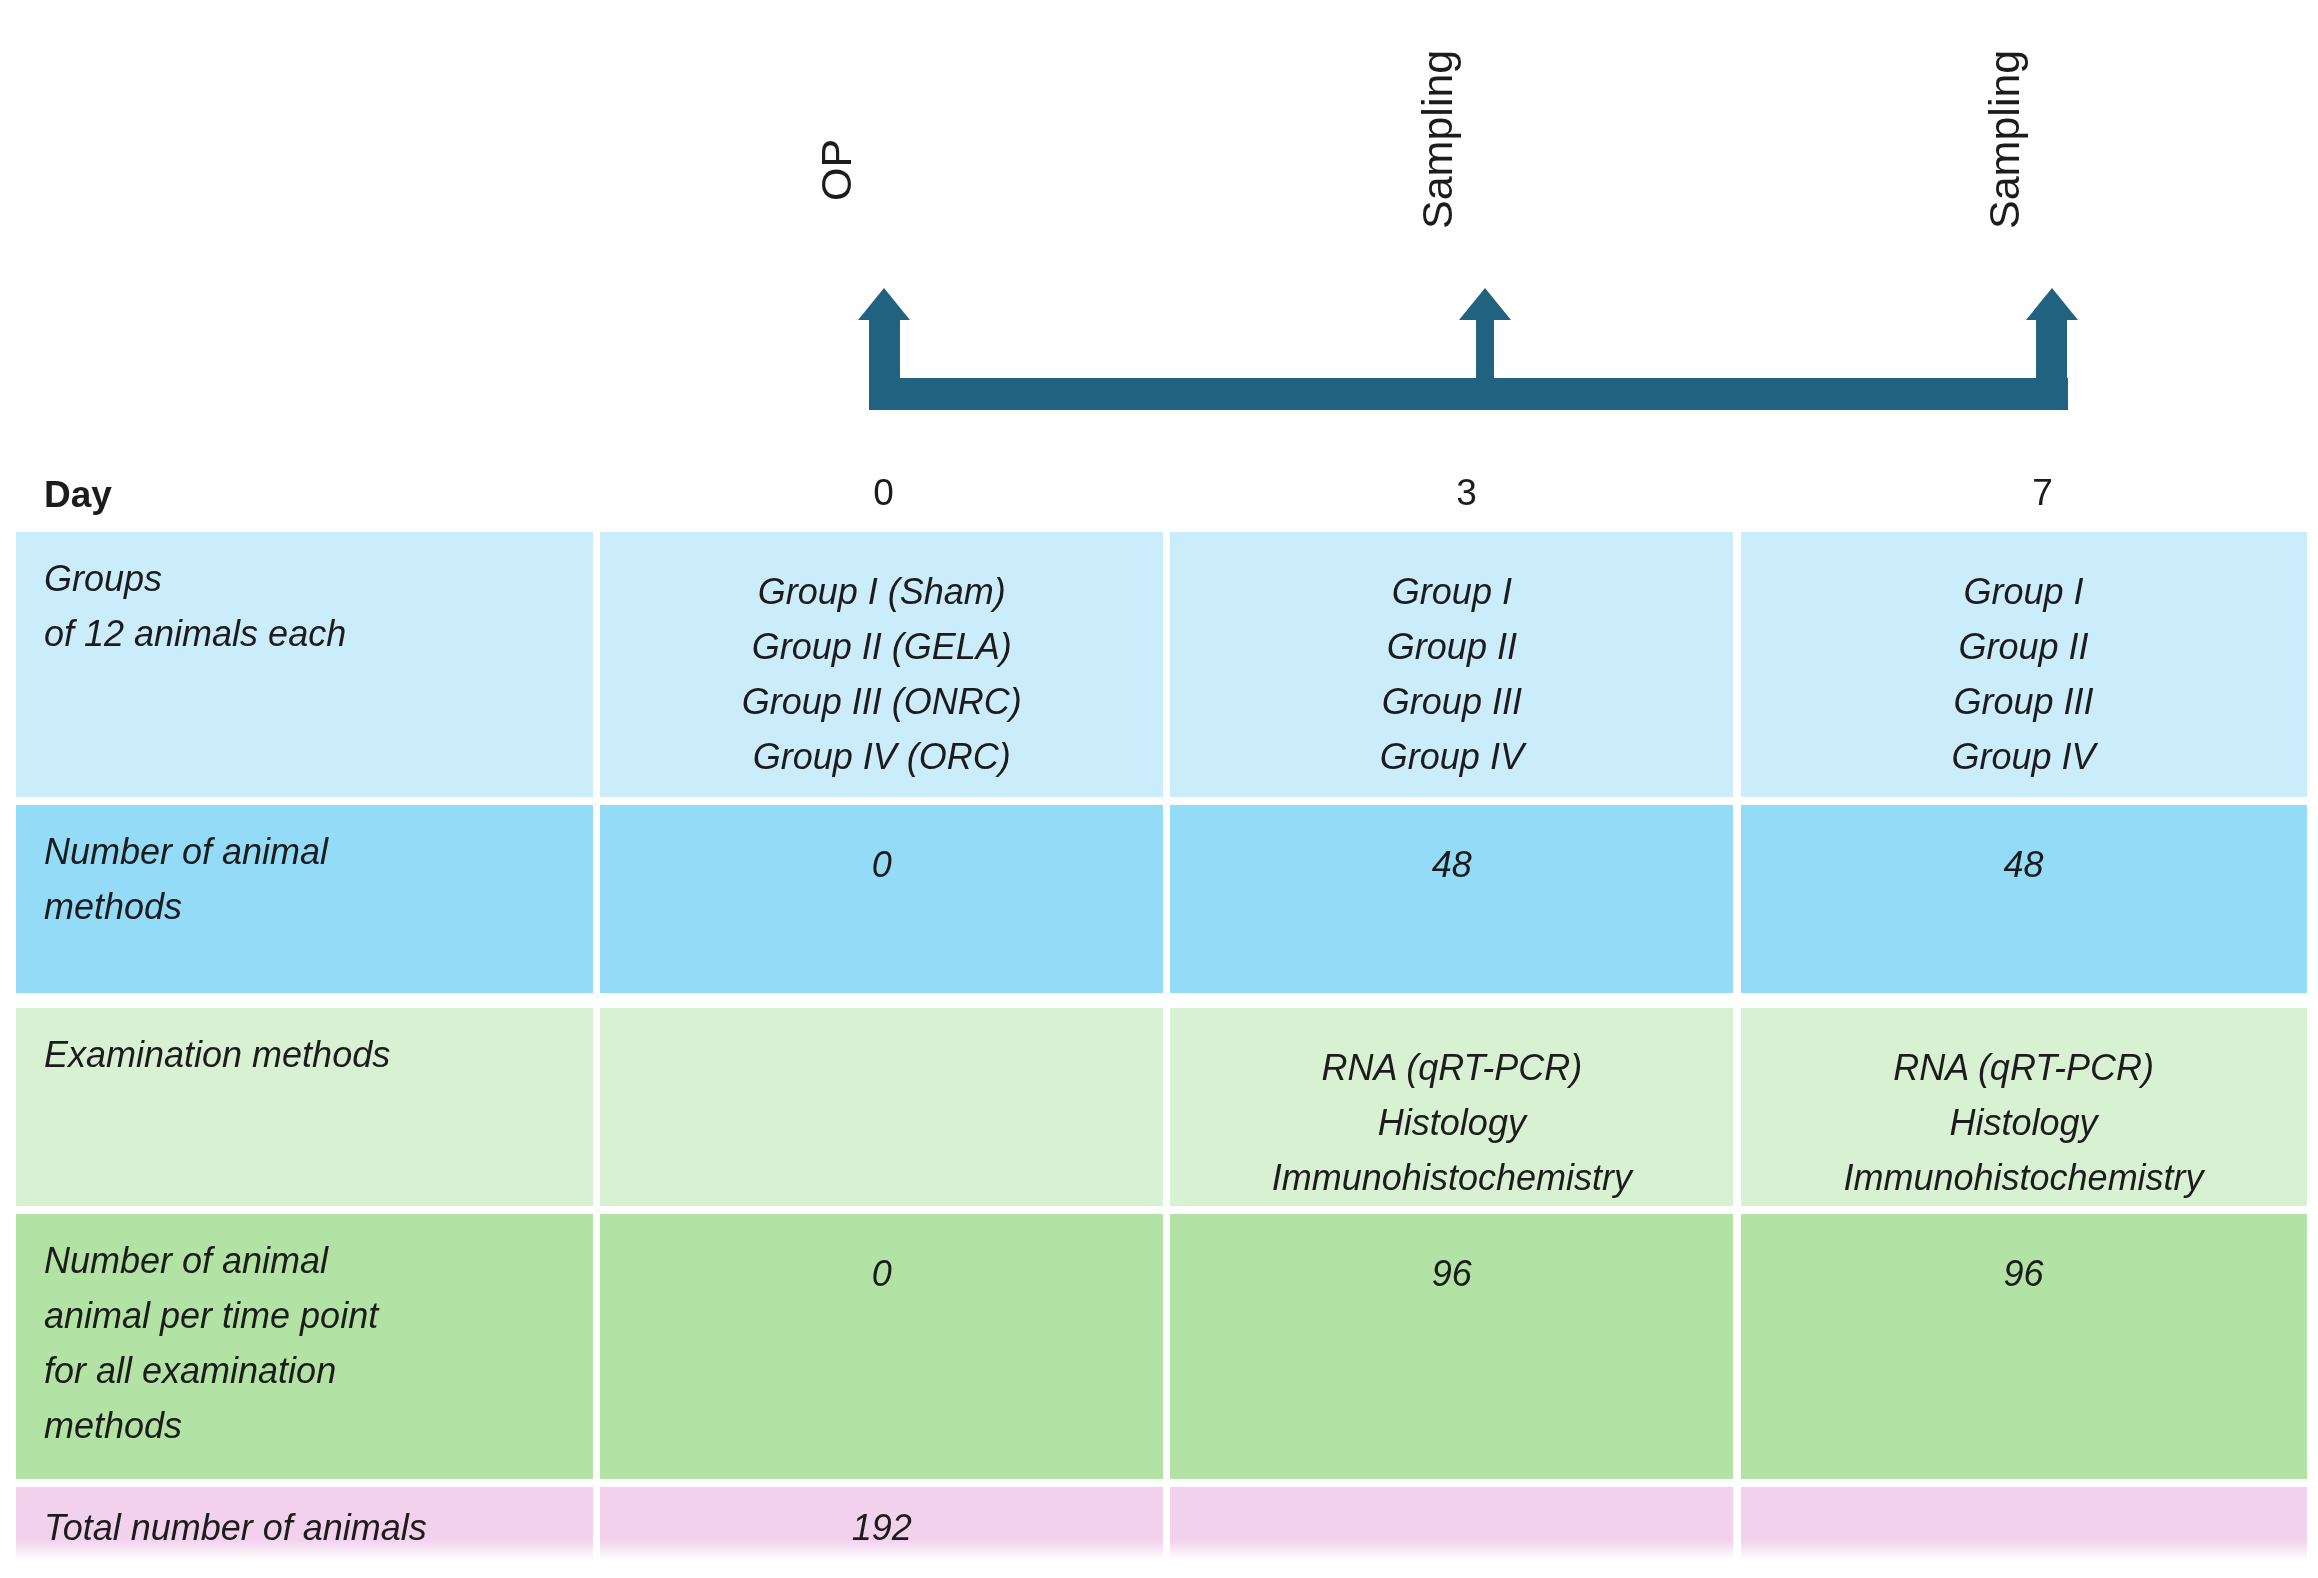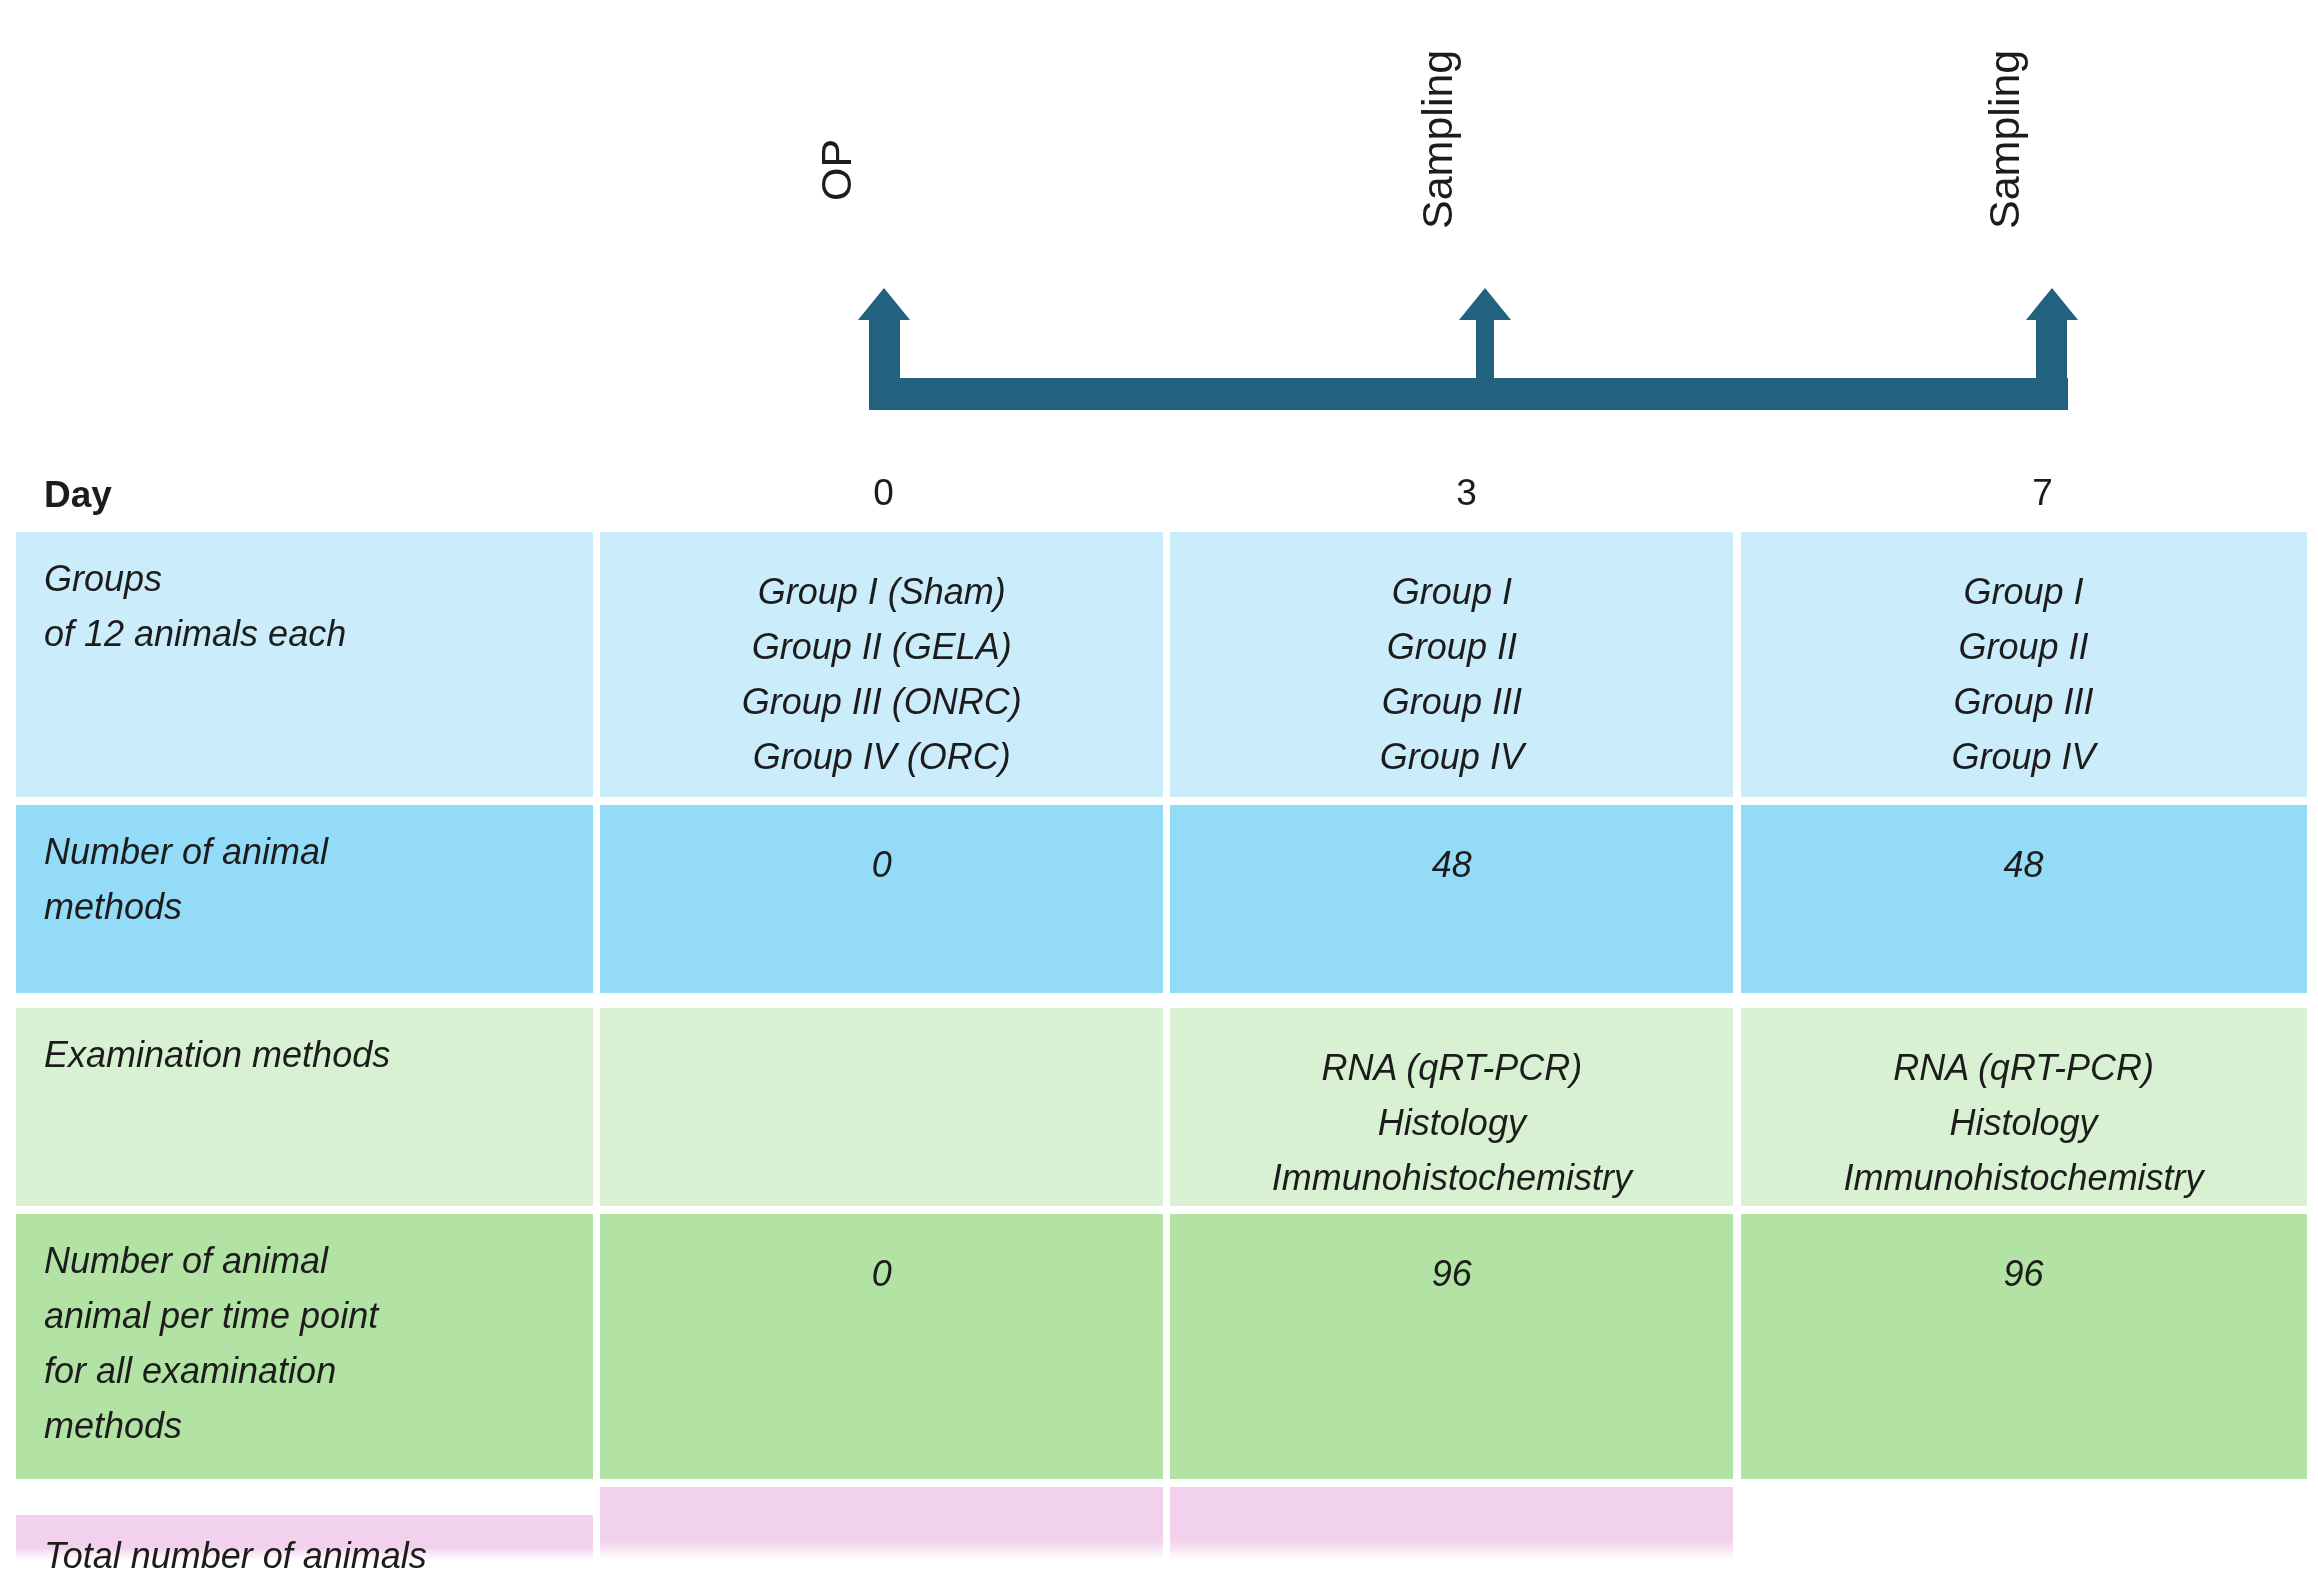--- a/index.html
+++ b/index.html
@@ -33,21 +33,21 @@
     gap:8px 7.2px;
   }
   .cell { font-size:36px; line-height:55px;font-style:italic; }
   .c-label { text-align:left; padding:19px 16px 0 28px; box-sizing:border-box; }
   .c-center { text-align:center; padding-top:32px; box-sizing:border-box; }
   .r1 { background:#cbecfb; }
   .r2 { background:#94dbf8; }
   .r3 { background:#d9f1d3;margin-top:7px; }
   .r4 { background:#b2e3a4; }
   .r5 { background:linear-gradient(180deg,#f2d1ed 0%,#f2d1ed 72%,rgba(242,209,237,0) 100%); }
-  .r5.c-label { padding-top:12.7px;margin-top:28px; }
+  .r5.c-label { padding-top:12.7px; }
   .r5.c-center { padding-top:12.7px; }
 </style>
 </head>
 <body>
 
 <div class="canvas">
 
   <div class="vlabel" style="left:860px; top:153px;">OP</div>
   <div class="vlabel" style="left:1461px; top:181px;">Sampling</div>
   <div class="vlabel" style="left:2028px; top:181px;">Sampling</div>
@@ -134,18 +134,21 @@
     <div class="cell c-center r4">
       <div>96</div>
     </div>
     <div class="cell c-center r4">
       <div>96</div>
     </div>
 
     <div class="cell c-label r5">
       <div>Total number of animals</div>
     </div>
+    <div class="cell c-center r5">
+      <div>192</div>
+    </div>
     <div class="cell c-center r5"></div>
     <div class="cell c-center r5"></div>
 
   </div>
 </div>
 
 
 </body></html>

